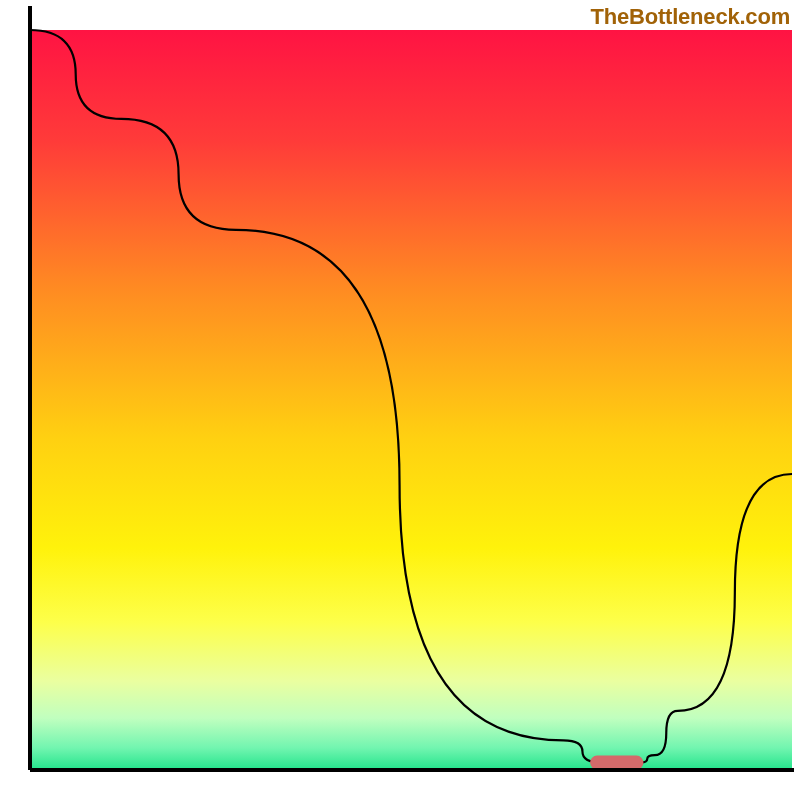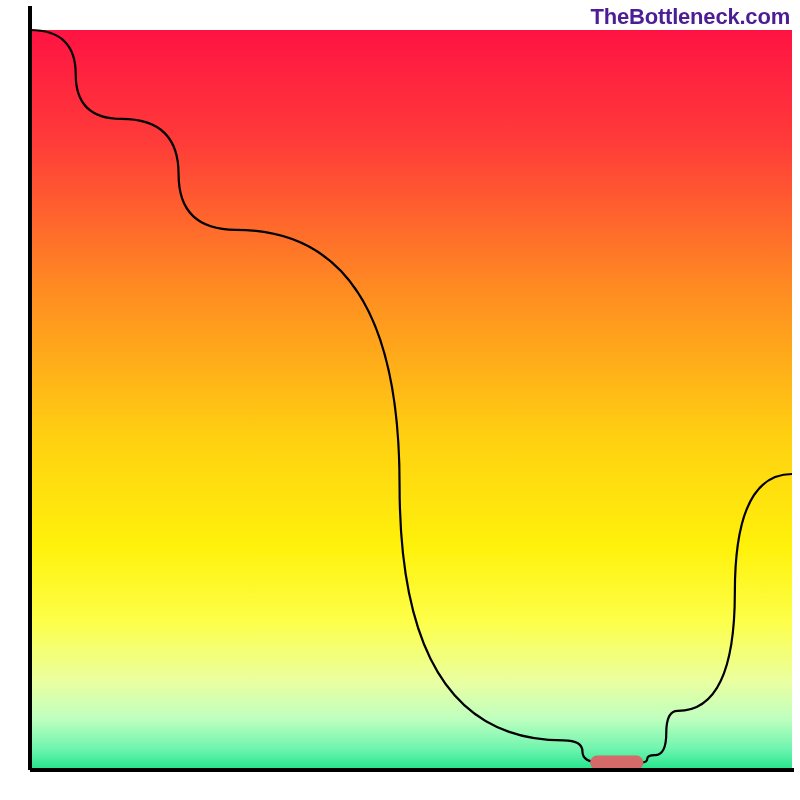--- a/index.html
+++ b/index.html
@@ -15,21 +15,21 @@
     width: 800px;
     height: 800px;
   }
   .watermark {
     position: absolute;
     top: 4px;
     right: 10px;
     font-family: Arial, Helvetica, sans-serif;
     font-size: 22px;
     font-weight: 600;
-    color: #4c1d95;
+    color: #a16207;
     z-index: 10;
     letter-spacing: -0.2px;
   }
   svg {
     display: block;
   }
 </style>
 </head>
 <body>
 

